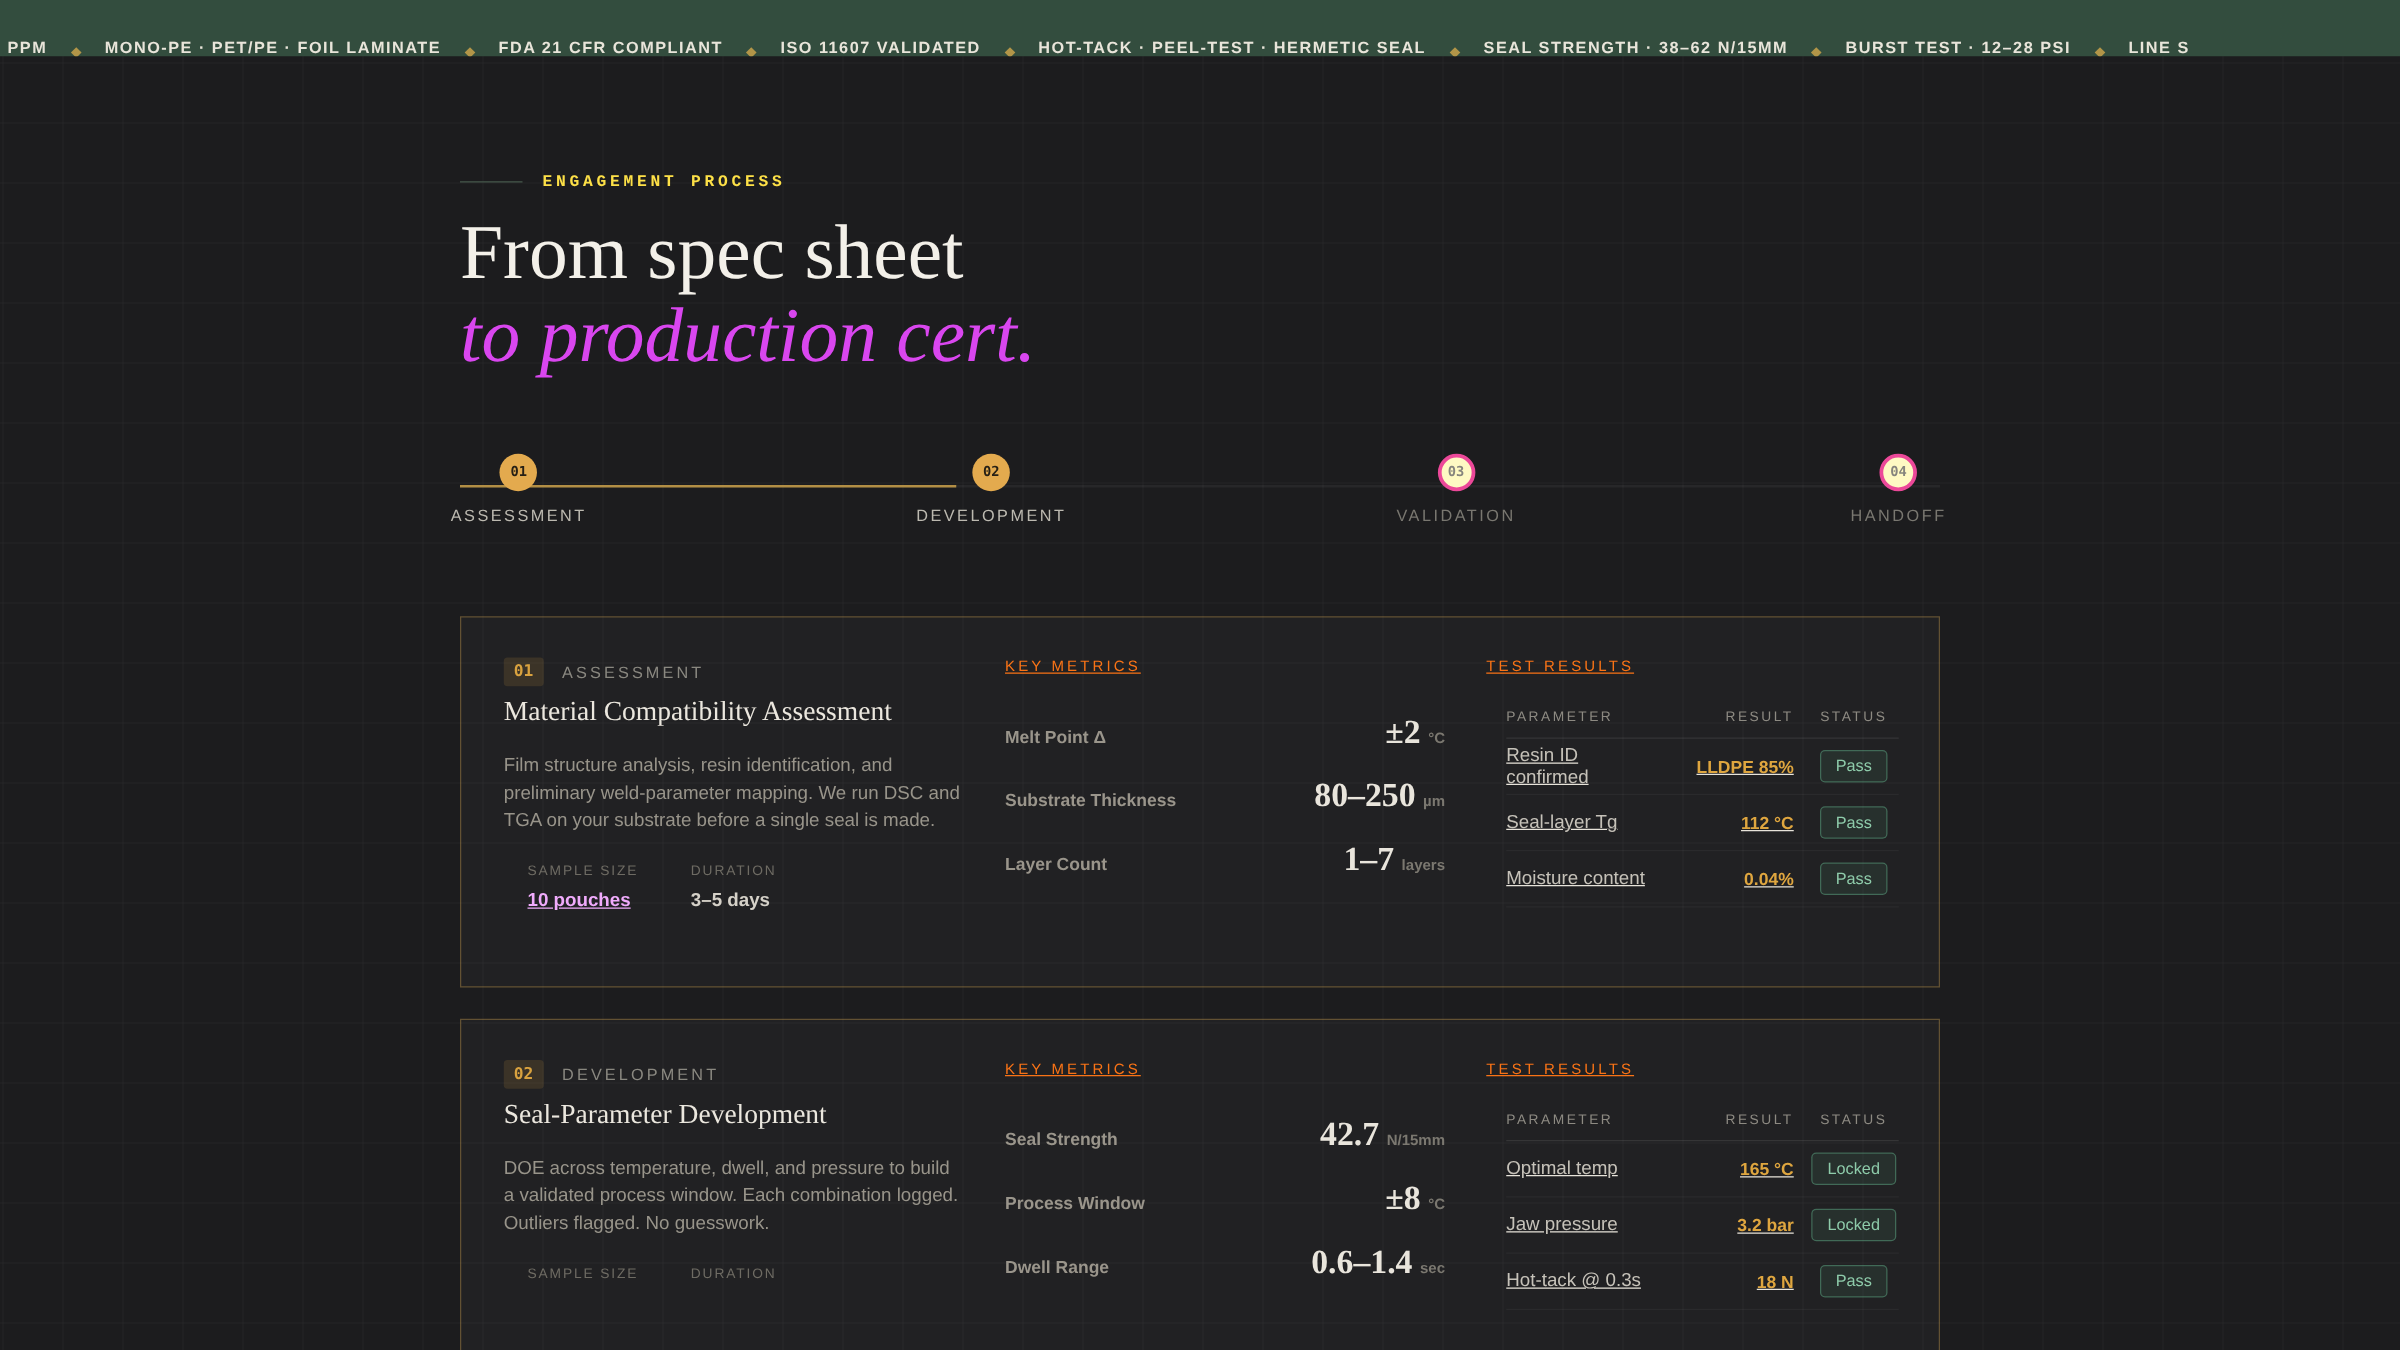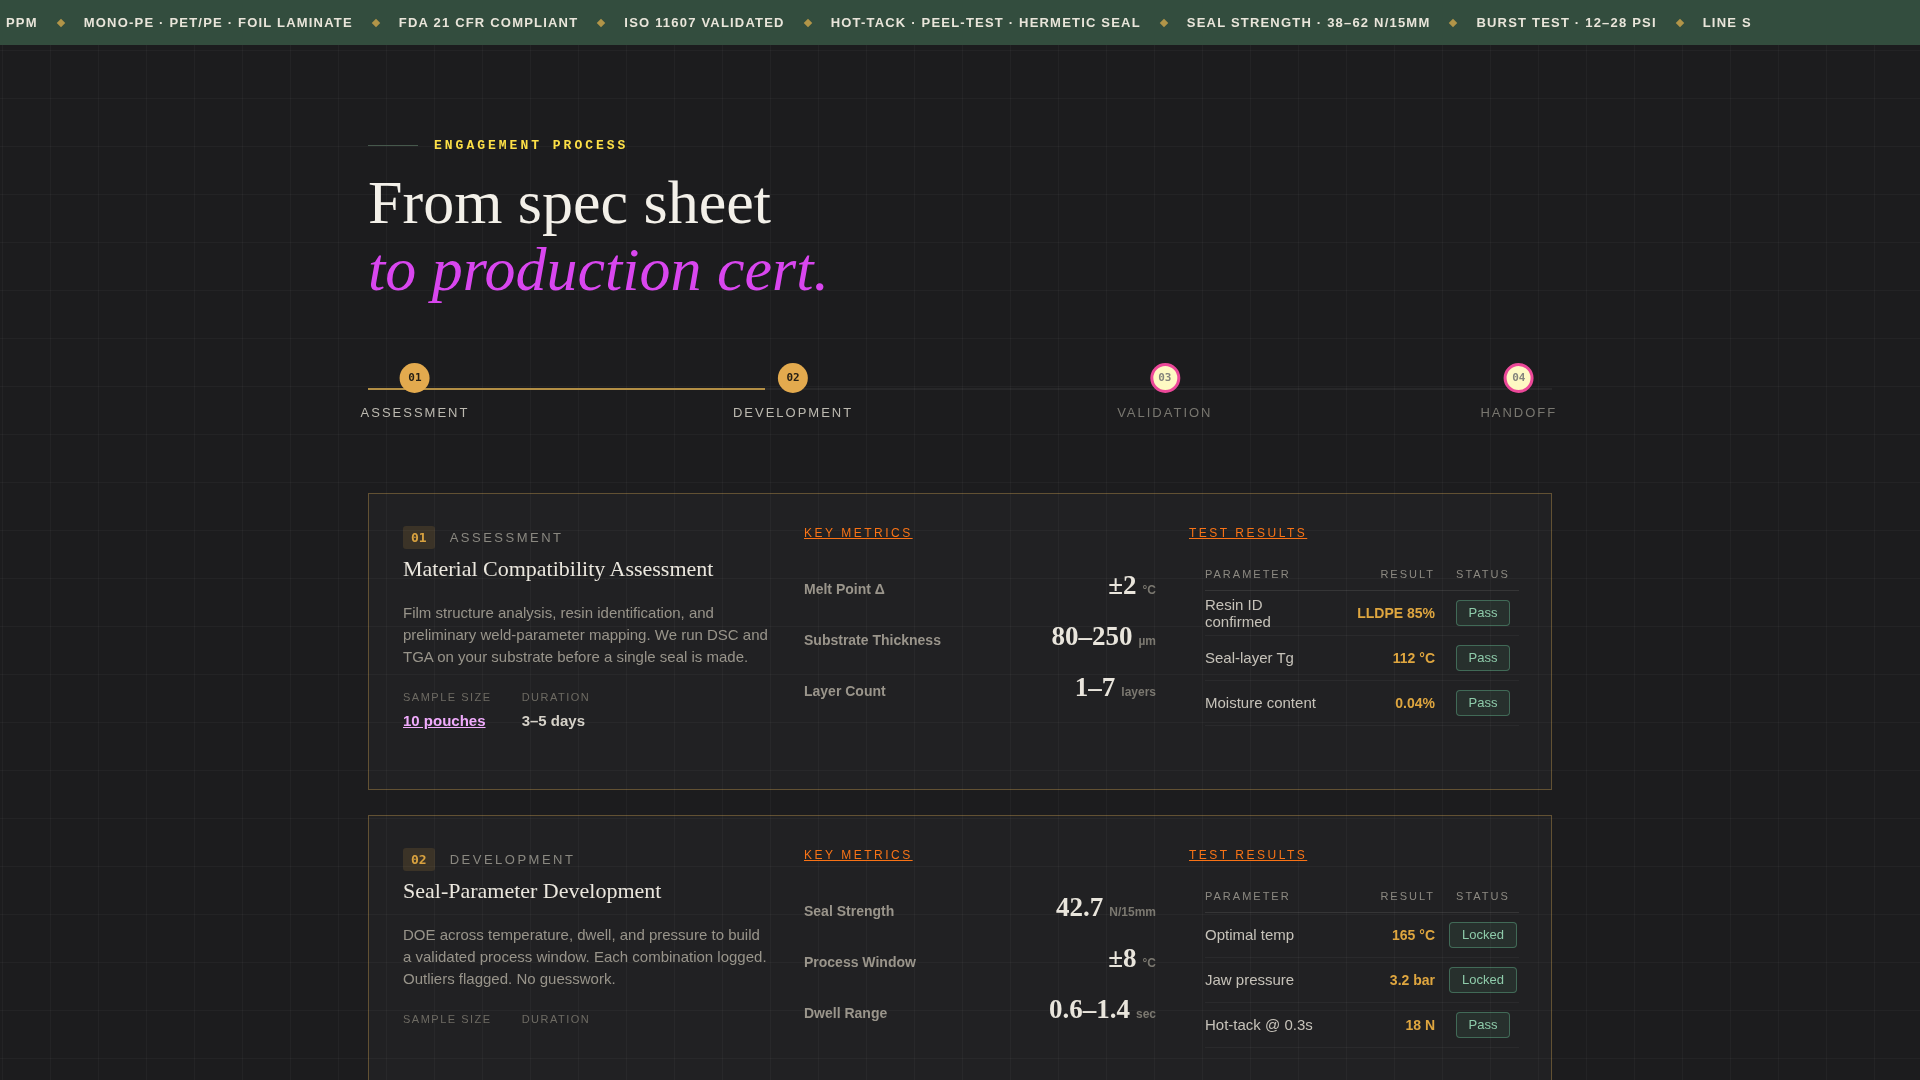--- a/index.html
+++ b/index.html
@@ -13,21 +13,21 @@
     background-size: 48px 48px;
     background-position: 2px 2px;
     color: #e8e4da;
   }
 
   
   .ticker {
     height: 45px;
     background: #334d3e;
     display: flex;
-    align-items: center;
+    align-items: flex-end;
     gap: 20px;
     padding-left: 6px;
     white-space: nowrap;
     overflow: hidden;
     position: relative;
     z-index: 5;
   }
   .ticker-item {
     font-size: 13px;
     font-weight: bold;
@@ -127,21 +127,21 @@
   .phase-label { font-size: 13px; letter-spacing: 2.5px; color: #8a8880; }
   .card-title {
     font-family: "Liberation Serif", serif;
     font-size: 22px; font-weight: normal;
     color: #ebe7de; margin-top: 7px;
   }
   .card-desc {
     margin-top: 20px; font-size: 15px; line-height: 22px;
     color: #98948a; max-width: 372px;
   }
-  .card-meta { margin-top: 23px; display: flex; gap: 30px; }
+  .card-meta { margin-top: 23px; display: flex; gap: 42px; margin-left: 19px; }
   .meta-label {
     font-size: 11px; letter-spacing: 1.5px; color: #6e6b63;
     text-transform: uppercase;
   }
   .meta-value { margin-top: 9px; font-size: 15px; font-weight: bold; }
   .meta-value.gold { color: #f0abfc; text-decoration: underline; }
   .meta-value.light { color: #d5d1c8; }
 
   .col-heading {
     font-size: 12px; letter-spacing: 2.5px; color: #f97316;
@@ -169,20 +169,21 @@
   .results-header {
     padding: 12px 0 10px;
     border-bottom: 1px solid rgba(255,255,255,0.09);
     font-size: 11px; letter-spacing: 2px; color: #8d8a82;
   }
   .results-header .th-result { text-align: right; }
   .results-header .th-status { text-align: center; }
   .result-row {
     height: 45px;
     border-bottom: 1px solid rgba(255,255,255,0.045);
+    text-decoration: underline;
   }
   .result-param { font-size: 15px; color: #c6c2b9; }
   .result-value { font-size: 14px; font-weight: bold; color: #dfa63f; text-align: right; }
   .result-status { text-align: center; }
   .status-badge {
     display: inline-block;
     font-size: 13px; color: #8ecbaa;
     background: rgba(82,160,120,0.12);
     border: 1px solid rgba(100,180,140,0.45);
     border-radius: 4px;

